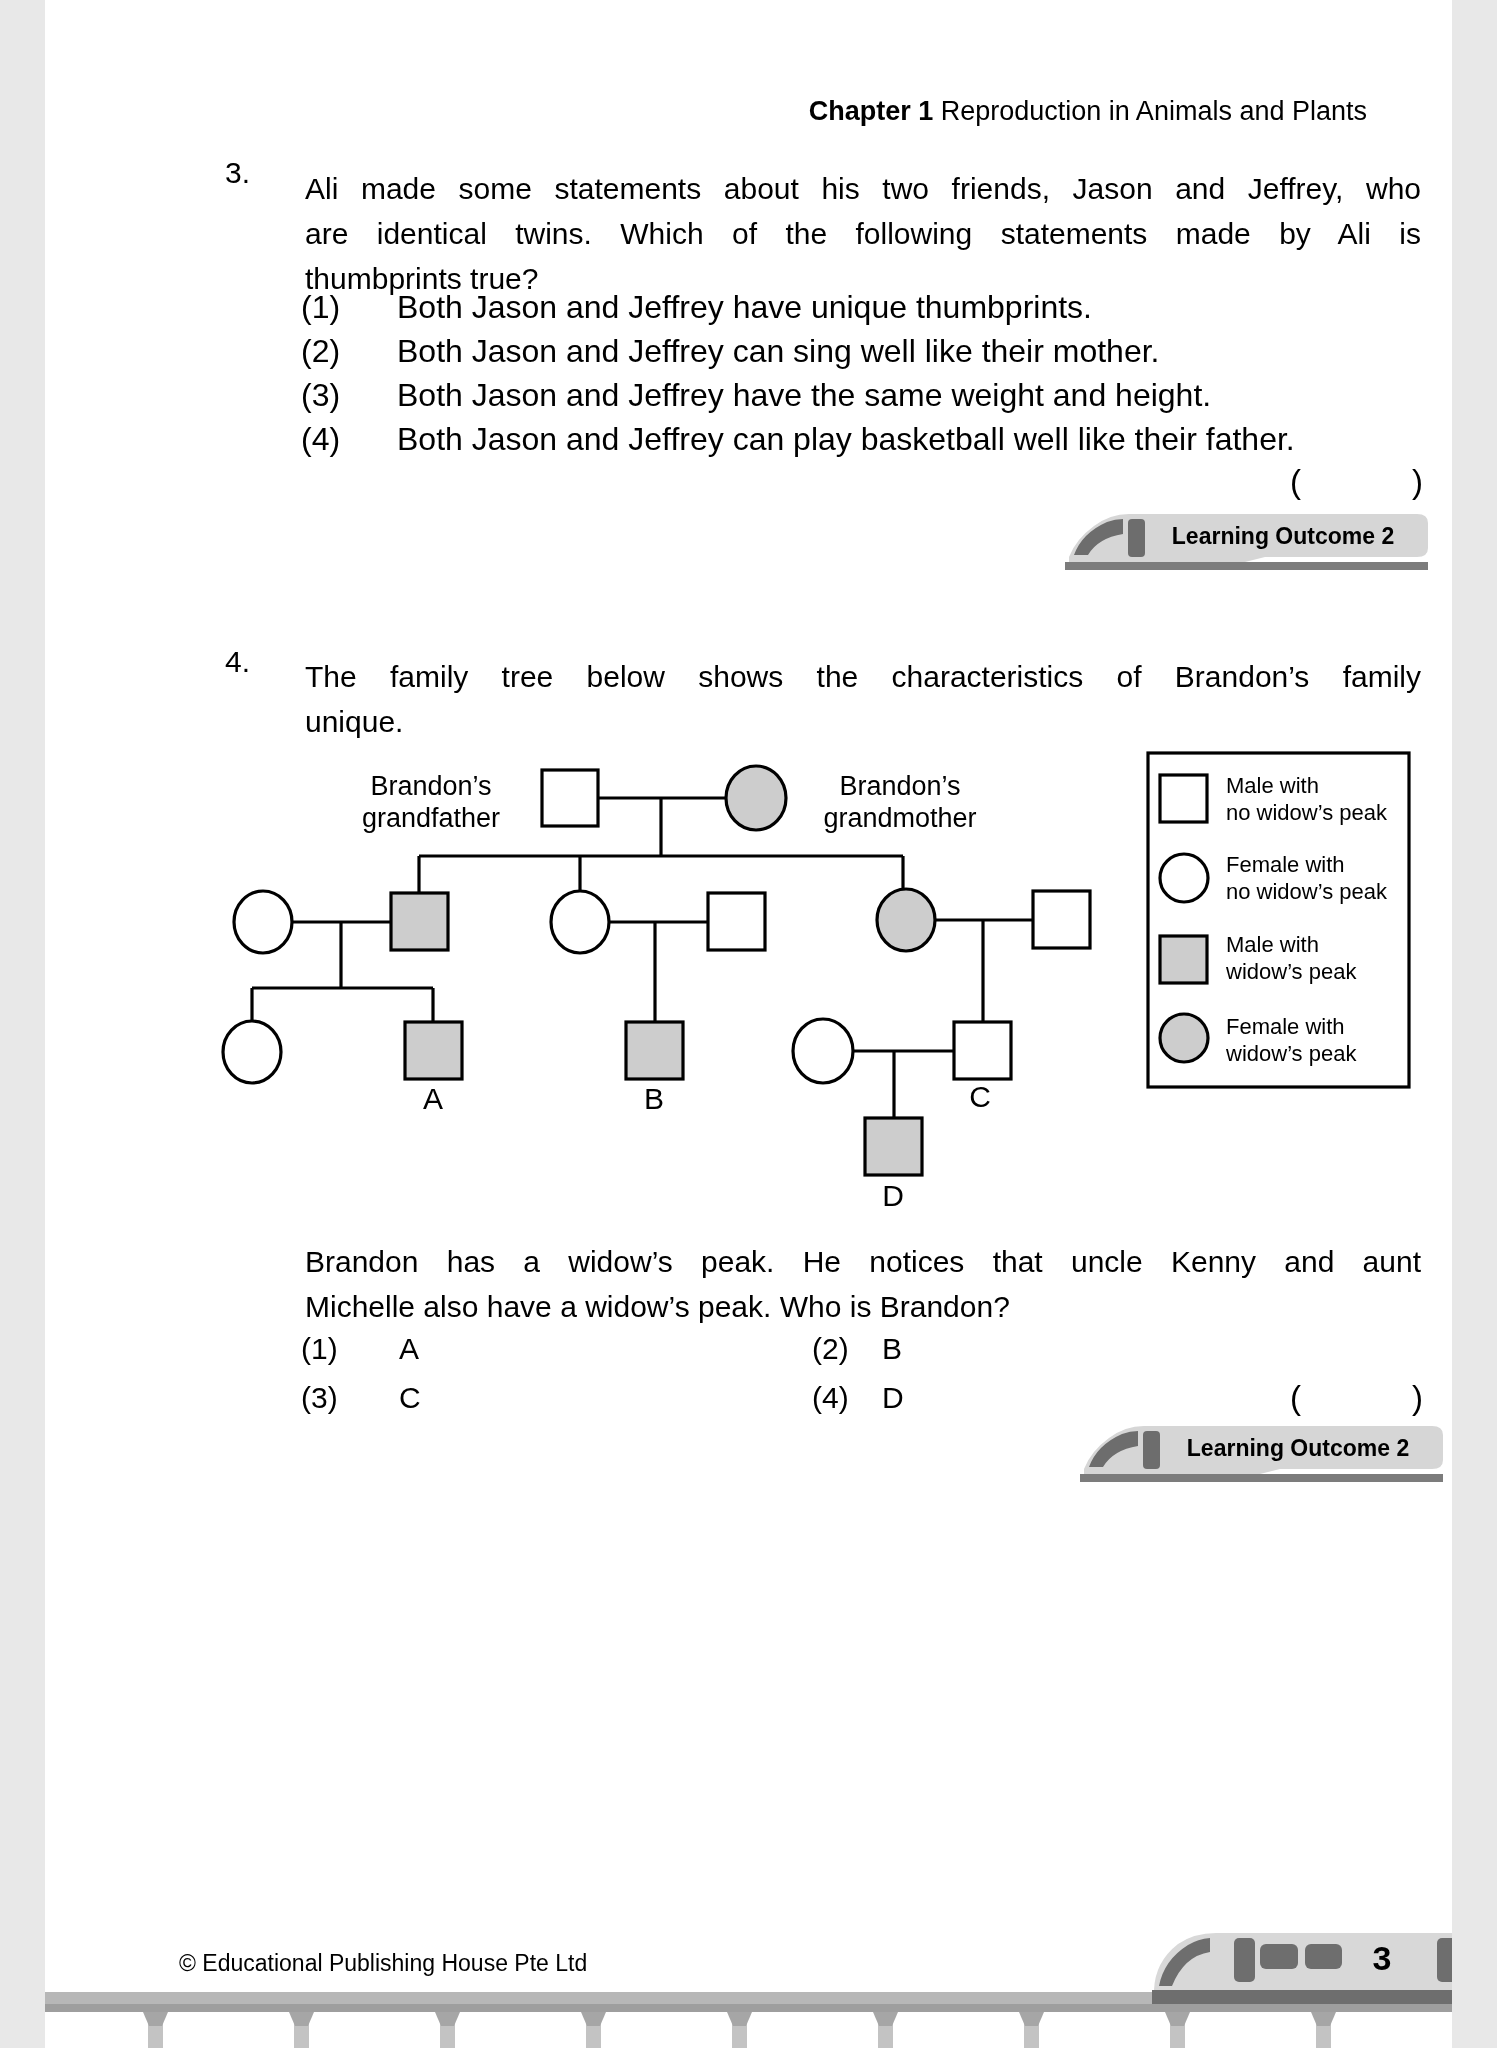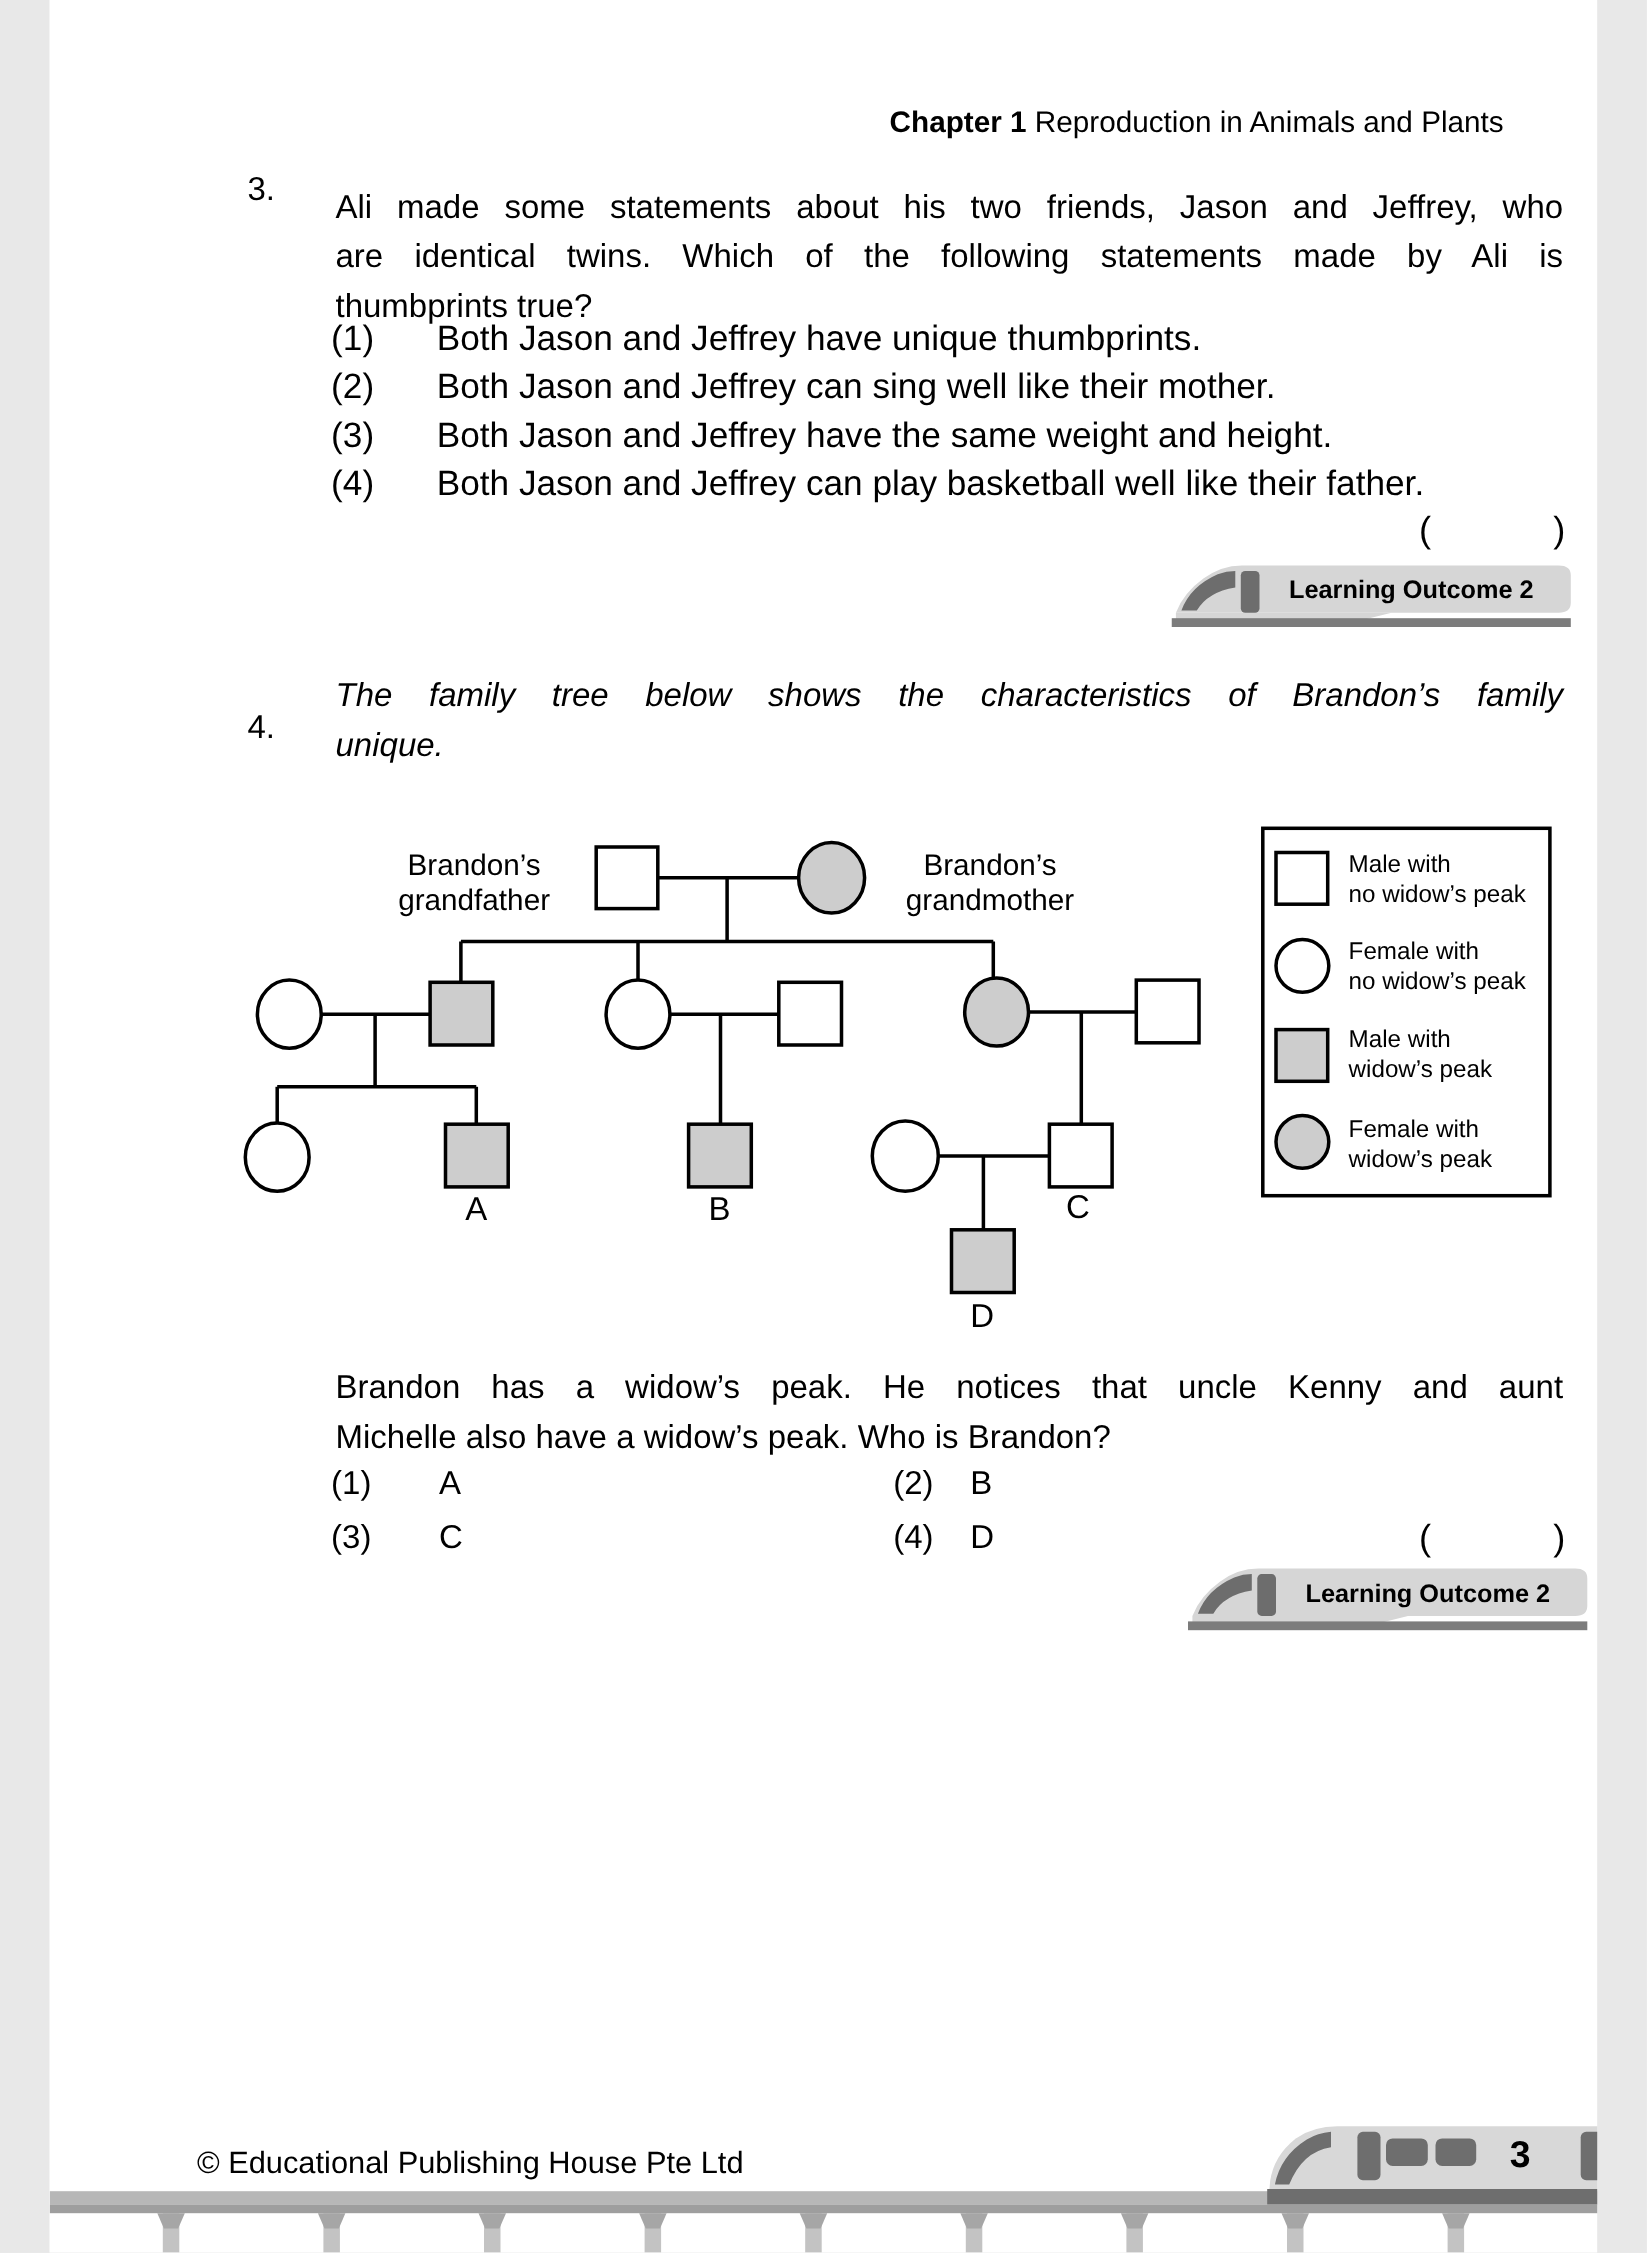--- a/index.html
+++ b/index.html
@@ -16,21 +16,21 @@
   .jline{text-align:justify;text-align-last:justify;}
   .optlist{position:absolute;left:256px;font-size:32px;}
   .optrow{height:44px;line-height:44px;white-space:nowrap;}
   .optnum{display:inline-block;width:96px;}
   .bracket{position:absolute;width:133px;display:flex;justify-content:space-between;
            font-size:33px;line-height:40px;}
   .grid-opts{position:absolute;left:0;top:0;width:1497px;font-size:30px;}
   .grow{position:relative;height:49px;line-height:49px;}
   .grow span{position:absolute;}
   .gc1{left:256px;} .gc2{left:354px;} .gc3{left:767px;} .gc4{left:837px;}
-  .footer{position:absolute;left:134px;top:1950px;font-size:28px;}
+  .footer{position:absolute;left:134px;top:1950px;font-size:23px;}
   svg text{font-family:"Liberation Sans", sans-serif;}
 </style>
 </head>
 <body>
 
 <div class="page">
 
   <div class="header">
     <span class="b">Chapter 1</span><span> Reproduction in Animals and Plants</span>
   </div>
@@ -55,21 +55,21 @@
   <svg class="abs" style="left:1020px;top:510px;" width="368" height="62" viewBox="0 0 368 62">
     <polygon points="4,47 200,47 168,55 4,55" fill="#d6d6d6"></polygon>
     <rect x="0" y="52" width="363" height="8" fill="#7c7c7c"></rect>
     <path d="M 352,4 Q 363,4 363,13 L 363,38 Q 363,47 352,47 L 4,47 Q 11,29 29,16 Q 45,4 64,4 Z" fill="#d6d6d6"></path>
     <path d="M 9,45 Q 17,23 42,12 Q 50,9 58,9 L 58,24 Q 33,28 23,45 Z" fill="#6d6d6d"></path>
     <rect x="63" y="9" width="17" height="38" rx="4" fill="#6d6d6d"></rect>
     <text x="218" y="34" font-size="23" font-weight="bold" text-anchor="middle">Learning Outcome 2</text>
   </svg>
 
   <div class="qnum" style="left:180px;top:639px;">4.</div>
-  <div class="qtext" style="left:260px;top:610px;font-style:italic;">
+  <div class="qtext" style="left:260px;top:654px;">
     <div class="jline">The family tree below shows the characteristics of Brandon’s family</div>
     <div>unique.</div>
   </div>
 
   <svg class="abs" style="left:130px;top:748px;" width="1260" height="467" viewBox="130 748 1260 467">
 
     <g stroke="#000" stroke-width="3.2" fill="none">
       <line x1="553" y1="798" x2="681" y2="798"></line>
       <line x1="616" y1="798" x2="616" y2="856"></line>
       <line x1="374" y1="856" x2="858" y2="856"></line>

